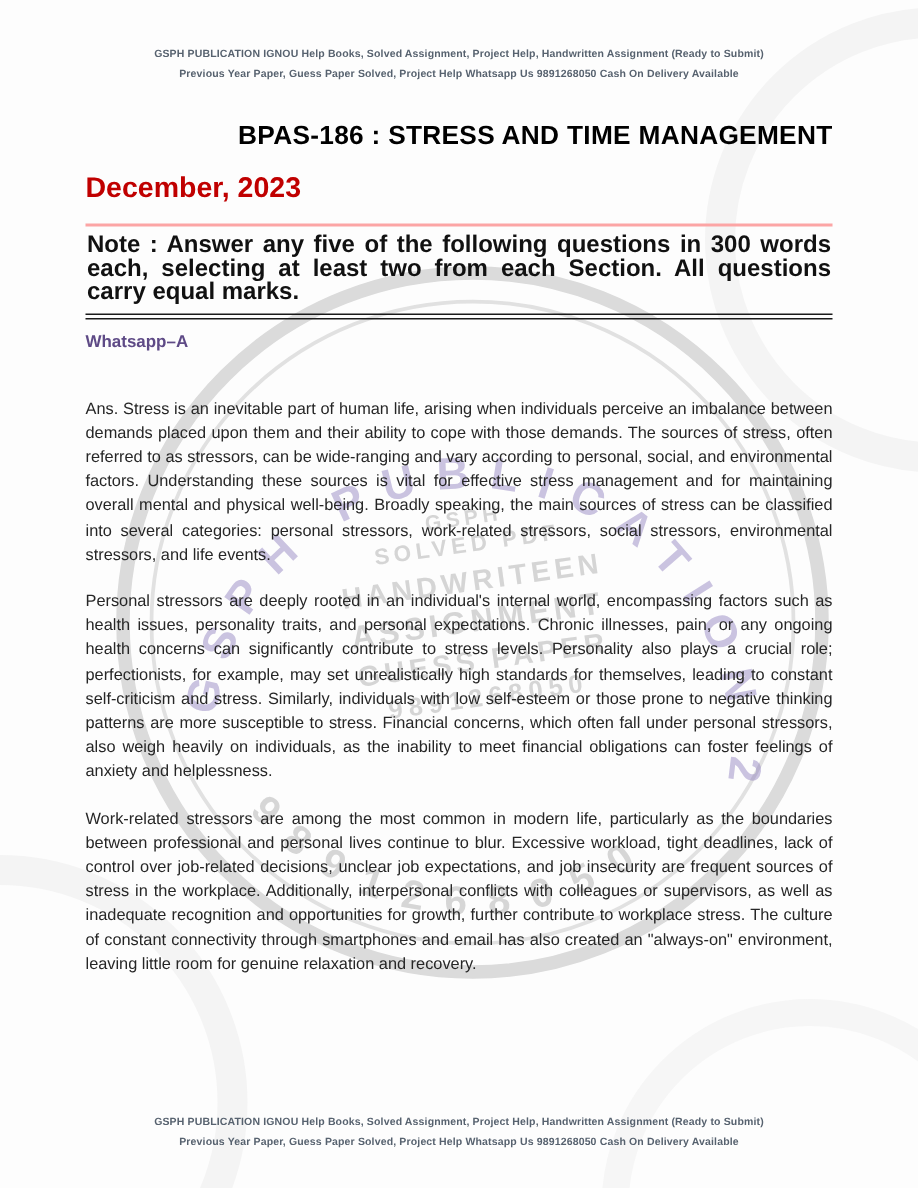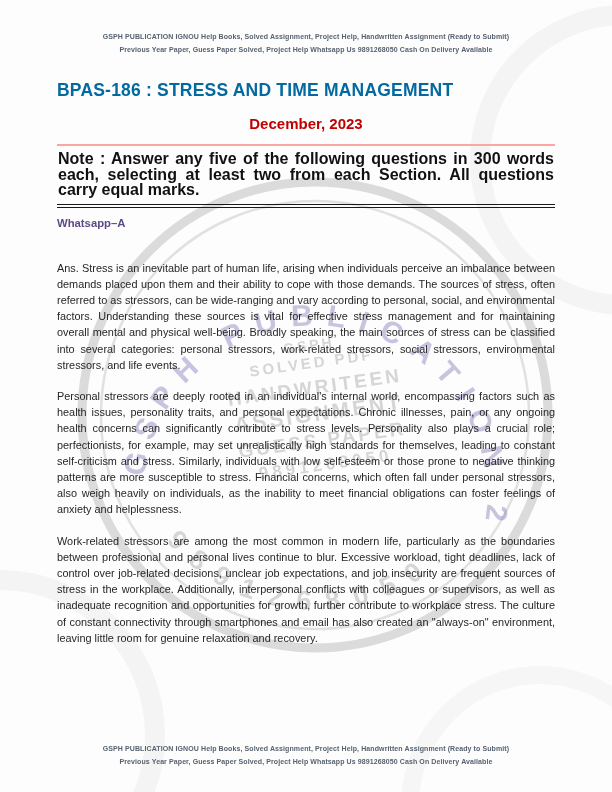--- a/index.html
+++ b/index.html
@@ -22,30 +22,29 @@
   .pub-header {
     padding-top:31px;
     text-align:center;
     font-size:7px; font-weight:bold;
     color:#57626f;
     line-height:12.5px;
     letter-spacing:0.1px;
   }
   .title {
     margin:24px 0 0 0;
-    text-align:left;
-    color:#0369a1;
+    text-align:right;
+    color:#000000;
     font-size:17.5px; font-weight:bold;
     letter-spacing:0.2px;
   }
   .date {
     margin:14px 0 0 0;
-    text-align:center;
     color:#c00000;
-    font-size:15px; font-weight:bold;
+    font-size:19px; font-weight:bold;
   }
   .note {
     margin-top:12px;
     border-top:2px solid #fca5a5;
     border-bottom:4px double #1a1a1a;
     padding:5px 1px 6px 1px;
     font-size:16px; font-weight:bold;
     line-height:15.5px;
     color:#111111;
     text-align:justify;

